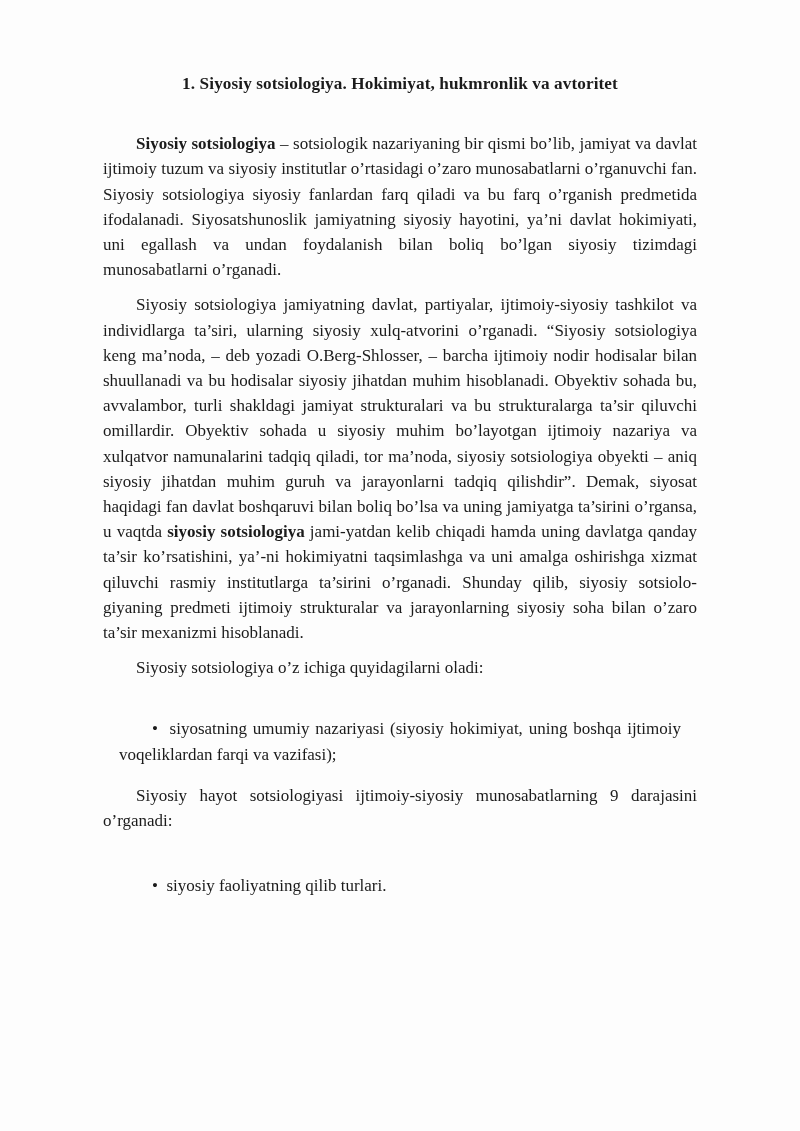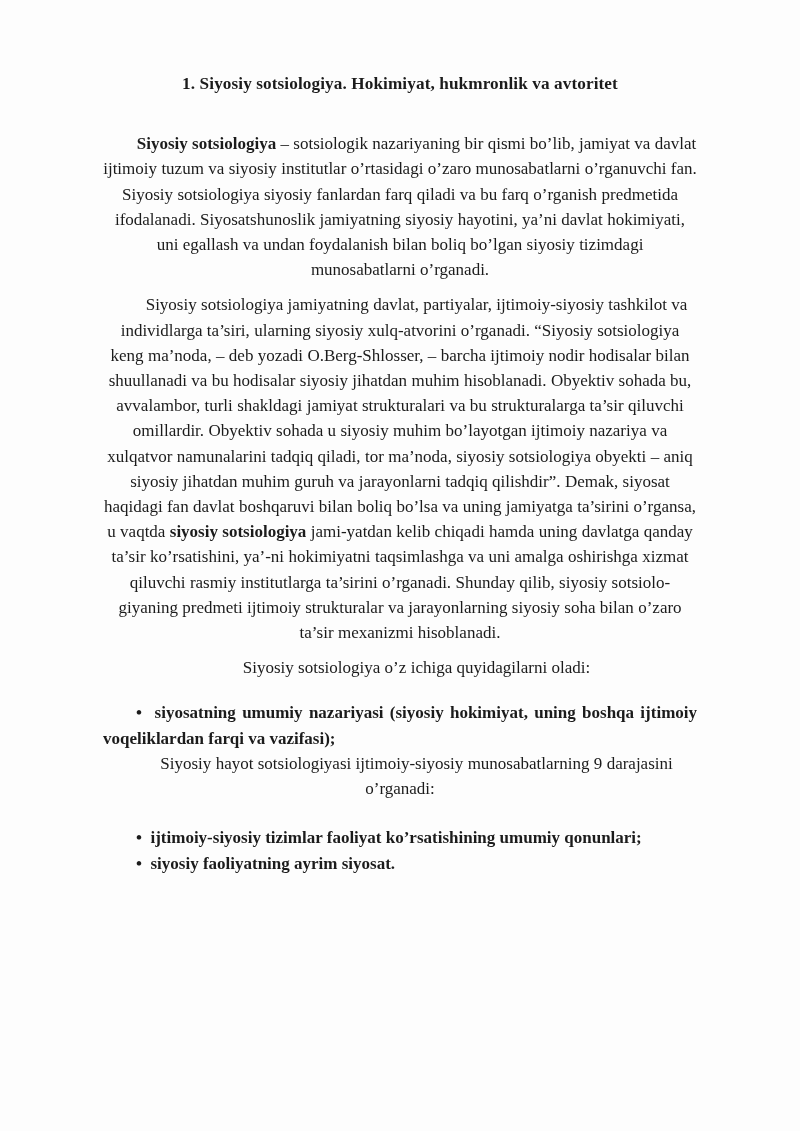--- a/index.html
+++ b/index.html
@@ -39,39 +39,37 @@
     line-height: 25.2px;
     text-align: justify;
     text-justify: inter-word;
     margin: 0 0 10px 0;
     hyphens: manual;
     word-spacing: 0.1px;
     font-family: Liberation Serif, serif;
   }
   .para.indent {
     text-indent: 33px;
-    text-align: center;
   }
   .para:last-child {
     margin-bottom: 0;
   }
   .b {
     font-weight: bold;
   }
   .bullet-block {
     margin: 0;
   }
   .bullet {
     font-size: 17px;
     line-height: 25.2px;
     text-align: justify;
     text-justify: inter-word;
-    margin: 0;
+    margin: 16px;
     text-indent: 33px;
-    font-weight: bold;
   }
   .gap-sm { height: 10px; }
   .gap-md { height: 14px; }
   .nojust { text-align: left; }
 </style>
 </head>
 <body>
 
 <div class="page">
   <div class="content">
@@ -90,18 +88,17 @@
 
     <div class="bullet-block">
       <p class="bullet"><span>•</span>&nbsp; <span>siyosatning umumiy nazariyasi (siyosiy hokimiyat, uning boshqa ijtimoiy voqeliklardan farqi va vazifasi);</span></p>
     </div>
 
     <p class="para indent">Siyosiy hayot sotsiologiyasi ijtimoiy-siyosiy munosabatlarning 9 darajasini o’rganadi:</p>
 
     <div class="gap-md"></div>
 
     <div class="bullet-block">
-      <p class="bullet nojust"><span>•</span>&nbsp; <span>ijtimoiy-siyosiy tizimlar faoliyat ko’rsatishining umumiy qonunlari;</span></p>
-      <p class="bullet nojust"><span>•</span>&nbsp; <span>siyosiy faoliyatning ayrim siyosat.</span></p>
+      <p class="bullet nojust"><span>•</span>&nbsp; <span>siyosiy faoliyatning qilib turlari.</span></p>
     </div>
 
   </div>
 </div>
 
 </body></html>

